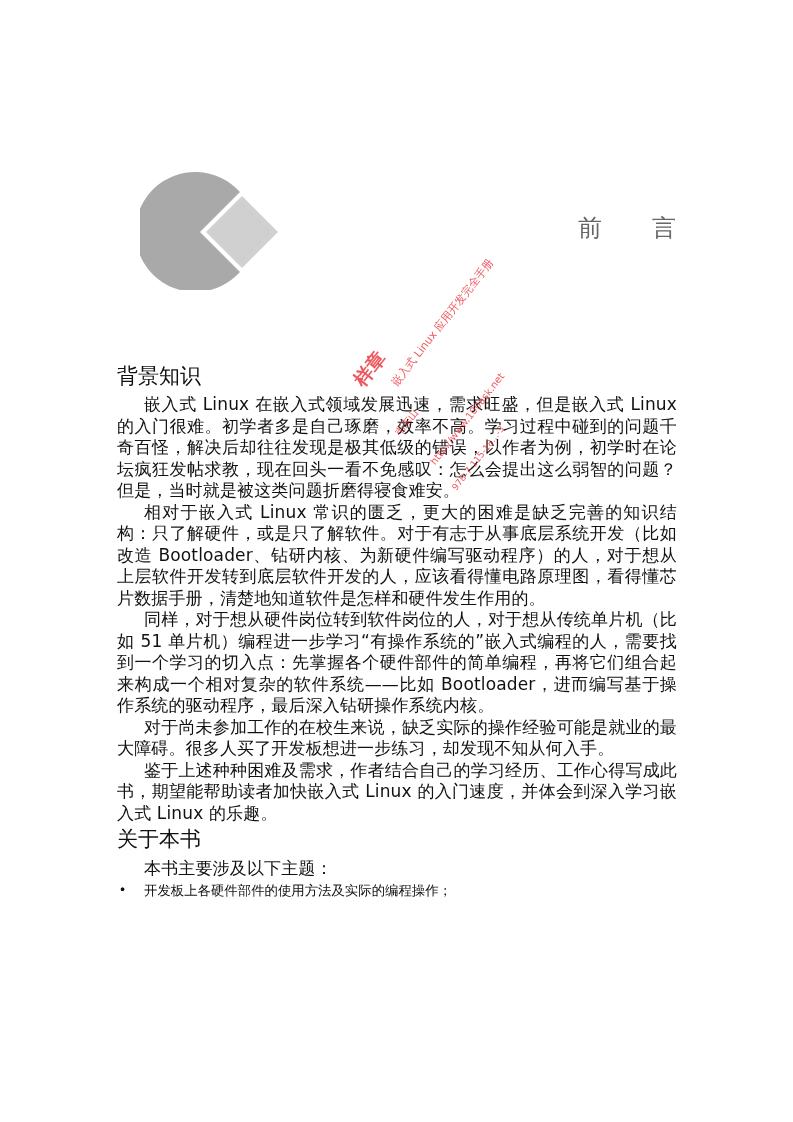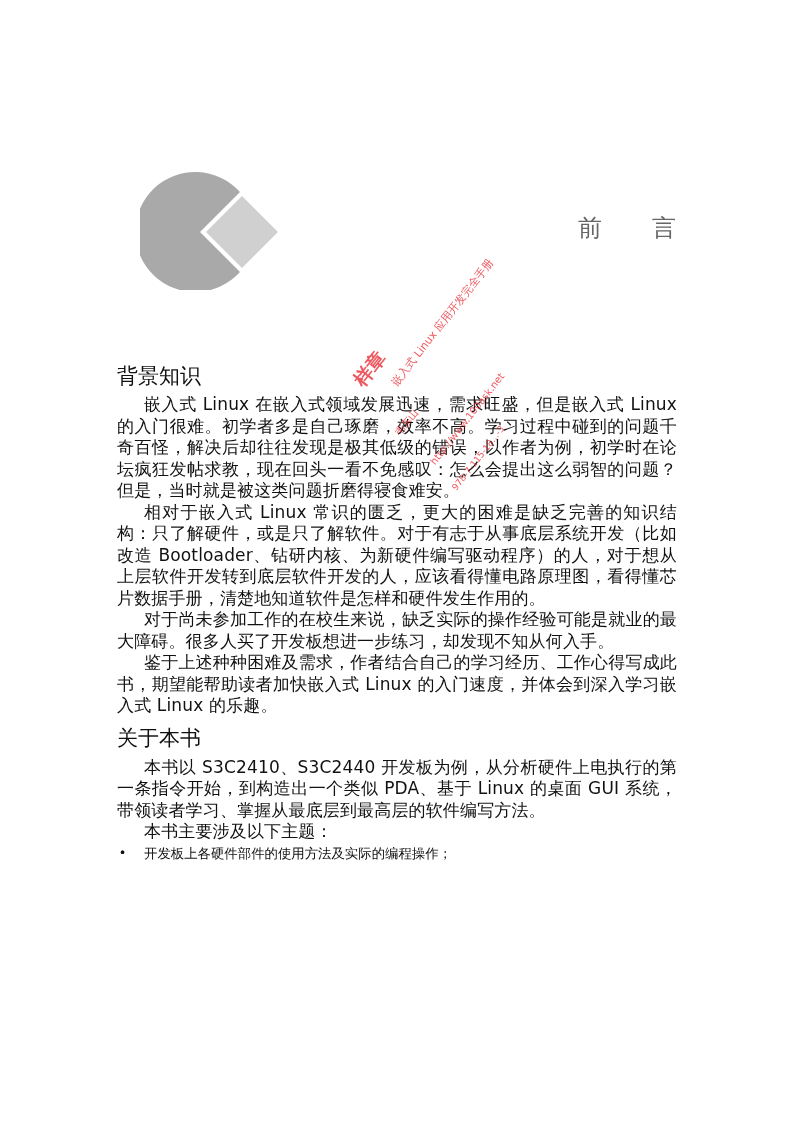--- a/index.html
+++ b/index.html
@@ -7,21 +7,21 @@
          font-family: "Liberation Serif", "DejaVu Serif", serif; color:#111; }
   .logo { position:absolute; left:140px; top:170px; width:140px; height:120px; }
   .chapter-title { position:absolute; left:578px; top:212px; font-family:Liberation Serif, serif;
                    font-size:24px; color:#666; letter-spacing:0; }
   .chapter-title span { display:inline-block; }
   .chapter-title .gap { width:50px; }
   .content { position:absolute; left:117px; top:366px; width:560px; }
   h2.section { font-family:"DejaVu Sans", sans-serif; font-weight:normal; font-size:21px;
                margin:0; line-height:20px; color:#111; }
   h2.section.s1 { margin-bottom:8px; }
-  h2.section.s2 { margin-top:11px; margin-bottom:9px; }
+  h2.section.s2 { margin-top:5px; margin-bottom:9px; }
   p.para { margin:0; font-size:17px; line-height:21.5px; text-indent:27px; text-align:justify;
            font-family:"DejaVu Sans", "Liberation Serif", sans-serif; letter-spacing:0.15px; }
   ul.topics { margin:0; padding:0; list-style:none; }
   ul.topics li { position:relative; padding-left:27px; margin-left:0; font-size:13.4px; line-height:21.5px;
                  font-family:"DejaVu Sans", sans-serif; }
   ul.topics li .bullet { position:absolute; left:2px; top:0; font-size:12px; }
   .watermark { position:absolute; left:300px; top:250px; width:260px; height:260px; pointer-events:none;
                color:#e8202a; opacity:0.75; font-family:"DejaVu Sans", sans-serif; }
   .wm-line { position:absolute; white-space:nowrap; transform-origin:0 0; transform:rotate(-52deg); }
 </style>
@@ -34,25 +34,25 @@
 </svg>
 
 <div class="chapter-title">
   <span>前</span><span class="gap"></span><span>言</span>
 </div>
 
 <div class="content">
   <h2 class="section s1">背景知识</h2>
   <p class="para">嵌入式 Linux 在嵌入式领域发展迅速，需求旺盛，但是嵌入式 Linux 的入门很难。初学者多是自己琢磨，效率不高。学习过程中碰到的问题千奇百怪，解决后却往往发现是极其低级的错误，以作者为例，初学时在论坛疯狂发帖求教，现在回头一看不免感叹：怎么会提出这么弱智的问题？但是，当时就是被这类问题折磨得寝食难安。</p>
   <p class="para">相对于嵌入式 Linux 常识的匮乏，更大的困难是缺乏完善的知识结构：只了解硬件，或是只了解软件。对于有志于从事底层系统开发（比如改造 Bootloader、钻研内核、为新硬件编写驱动程序）的人，对于想从上层软件开发转到底层软件开发的人，应该看得懂电路原理图，看得懂芯片数据手册，清楚地知道软件是怎样和硬件发生作用的。</p>
+  <p class="para">同样，对于想从硬件岗位转到软件岗位的人，对于想从传统单片机（比如 51 单片机）编程进一步学习“有操作系统的”嵌入式编程的人，需要找到一个学习的切入点：先掌握各个硬件部件的简单编程，再将它们组合起来构成一个相对复杂的软件系统——比如 Bootloader，进而编写基于操作系统的驱动程序，最后深入钻研操作系统内核。</p>
   <p class="para">对于尚未参加工作的在校生来说，缺乏实际的操作经验可能是就业的最大障碍。很多人买了开发板想进一步练习，却发现不知从何入手。</p>
   <p class="para">鉴于上述种种困难及需求，作者结合自己的学习经历、工作心得写成此书，期望能帮助读者加快嵌入式 Linux 的入门速度，并体会到深入学习嵌入式 Linux 的乐趣。</p>
 
   <h2 class="section s2">关于本书</h2>
-  <p class="para">本书以 S3C2410、S3C2440 开发板为例，从分析硬件上电执行的第一条指令开始，到构造出一个类似 PDA、基于 Linux 的桌面 GUI 系统，带领读者学习、掌握从最底层到最高层的软件编写方法。</p>
   <p class="para">本书主要涉及以下主题：</p>
   <ul class="topics">
     <li>
       <span class="bullet">•</span>
     </li>
     <li>
       <span class="bullet">•</span>
       <span>开发板上各硬件部件的使用方法及实际的编程操作；</span>
     </li>
   </ul>

